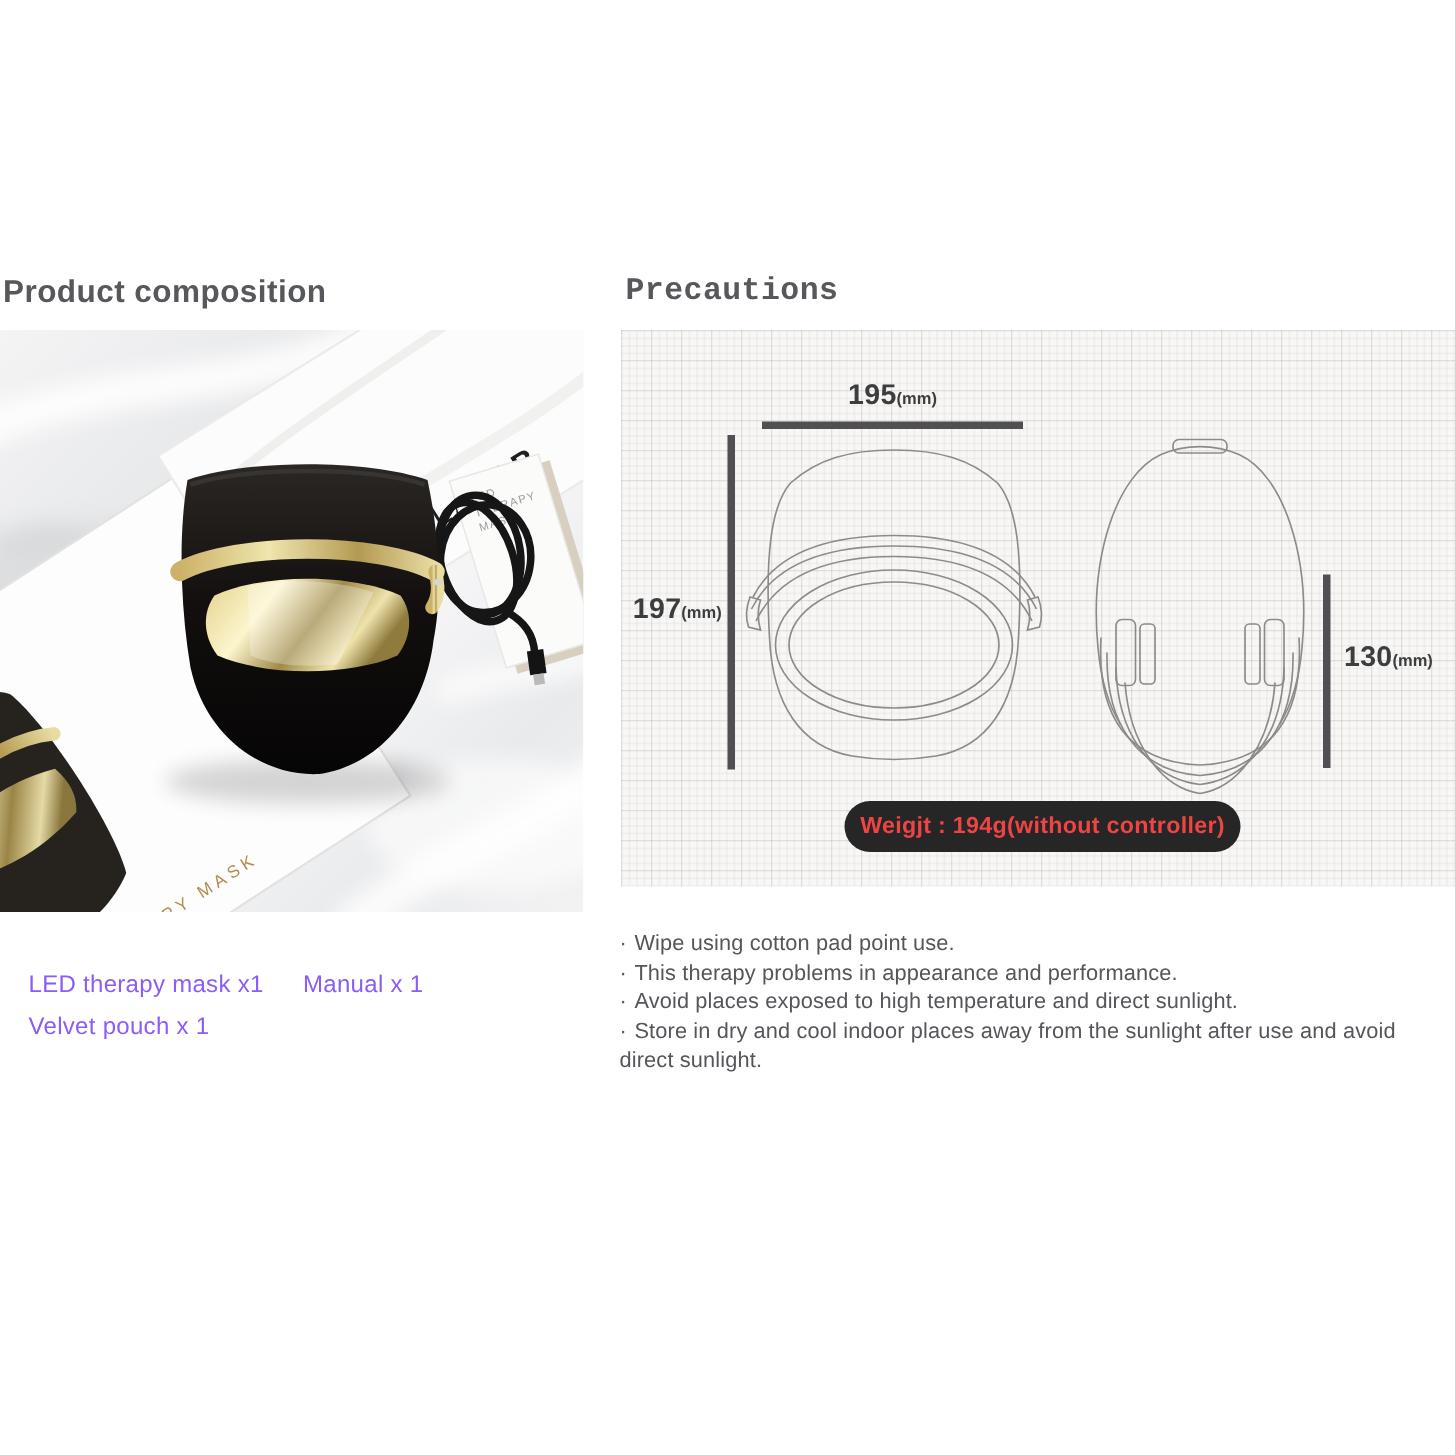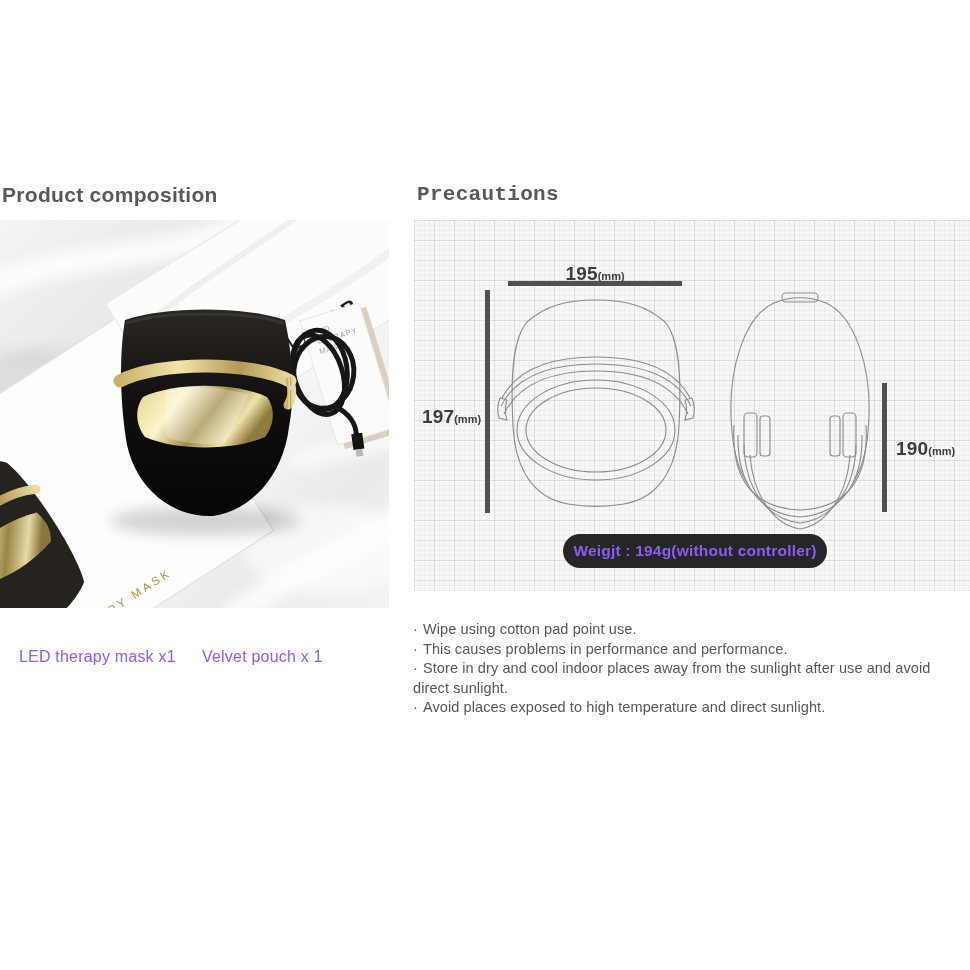--- a/index.html
+++ b/index.html
@@ -29,28 +29,28 @@
            background-color:#f8f7f5;
            background-image:
              linear-gradient(rgba(120,115,105,.13) 1px, transparent 1px),
              linear-gradient(90deg, rgba(120,115,105,.13) 1px, transparent 1px),
              linear-gradient(rgba(120,115,105,.06) 1px, transparent 1px),
              linear-gradient(90deg, rgba(120,115,105,.06) 1px, transparent 1px);
            background-size:20px 20px,20px 20px,5px 5px,5px 5px; }
   .panel svg { position:absolute; left:0; top:0; }
 
   .dim-label { position:absolute; color:#3c3d3f; font-weight:700; font-size:19px;
-               letter-spacing:.2px; white-space:nowrap;margin-top:10px; }
+               letter-spacing:.2px; white-space:nowrap; }
   .dim-label .unit { font-size:11px; font-weight:700; letter-spacing:0; }
   .dim-width  { left:181px; top:33px; transform:translateX(-50%); }
   .dim-height { left:6px; top:176px; width:63px; text-align:center; }
   .dim-depth  { left:482px; top:208px; }
 
   .weight-pill { position:absolute; left:149px; top:314px; width:264px; height:34px;
-                 background:#262626; border-radius:17px; color:#8b5cf6;
+                 background:#262626; border-radius:17px; color:#ef4444;
                  font-size:15.5px; font-weight:700; letter-spacing:.2px;
                  display:flex; align-items:center; justify-content:center; }
 
   
   .prec-list { position:absolute; left:413px; top:620px; width:532px; list-style:none;
                font-size:14.5px; line-height:19.6px; color:#55565a; letter-spacing:.1px; }
   .prec-list li { margin:0; }
   .prec-list .b { margin-right:5px; }
 </style>
 </head>
@@ -151,20 +151,21 @@
         <path d="M 85 -34 C 88 -24 87 -16 83 -10" stroke="url(#goldG)" stroke-width="9" fill="none" stroke-linecap="round"></path>
         <circle cx="87" cy="-27" r="2.4" fill="#d6d6d6"></circle>
         <path d="M -62 -18 C -30 -33 30 -33 62 -18 C 70 -7 70 9 60 22 C 28 36 -28 36 -60 22 C -70 9 -70 -7 -62 -18 Z" fill="url(#visorG)"></path>
         <path d="M -40 -24 C -10 -30 20 -28 44 -20 L 20 28 C -6 30 -24 28 -38 22 Z" fill="#ffffff" opacity=".28"></path>
       </g>
     </svg>
   </div>
 
   <div class="comp-list">
     <span>LED therapy mask x1</span>
+    <span>Manual x 1</span>
     <span>Velvet pouch x 1</span>
   </div>
 
 
   <div class="panel">
     <svg width="556" height="371" viewBox="0 0 556 371">
 
       <g fill="#505052">
         <rect x="94" y="61" width="174" height="5"></rect>
         <rect x="71" y="70" width="5" height="223"></rect>
@@ -192,25 +193,25 @@
         <path d="M 336 235 C 339 276 360 305 386 309 C 412 305 433 276 436 235"></path>
         <rect x="330" y="193" width="13" height="44" rx="4"></rect>
         <rect x="346" y="196" width="10" height="40" rx="3"></rect>
         <rect x="429" y="193" width="13" height="44" rx="4"></rect>
         <rect x="416" y="196" width="10" height="40" rx="3"></rect>
       </g>
     </svg>
 
     <div class="dim-label dim-width"><span>195</span><span class="unit">(mm)</span></div>
     <div class="dim-label dim-height"><span>197</span><span class="unit">(mm)</span></div>
-    <div class="dim-label dim-depth"><span>190</span><span class="unit">(mm)</span></div>
+    <div class="dim-label dim-depth"><span>130</span><span class="unit">(mm)</span></div>
 
     <div class="weight-pill">Weigjt : 194g(without controller)</div>
   </div>
 
   <ul class="prec-list">
     <li><span class="b">·</span><span>Wipe using cotton pad point use.</span></li>
-    <li><span class="b">·</span><span>This causes problems in performance and performance.</span></li>
+    <li><span class="b">·</span><span>This therapy problems in appearance and performance.</span></li>
+    <li><span class="b">·</span><span>Avoid places exposed to high temperature and direct sunlight.</span></li>
     <li><span class="b">·</span><span>Store in dry and cool indoor places away from the sunlight after use and avoid direct sunlight.</span></li>
-    <li><span class="b">·</span><span>Avoid places exposed to high temperature and direct sunlight.</span></li>
   </ul>
 
 </div>
 
 </body></html>

